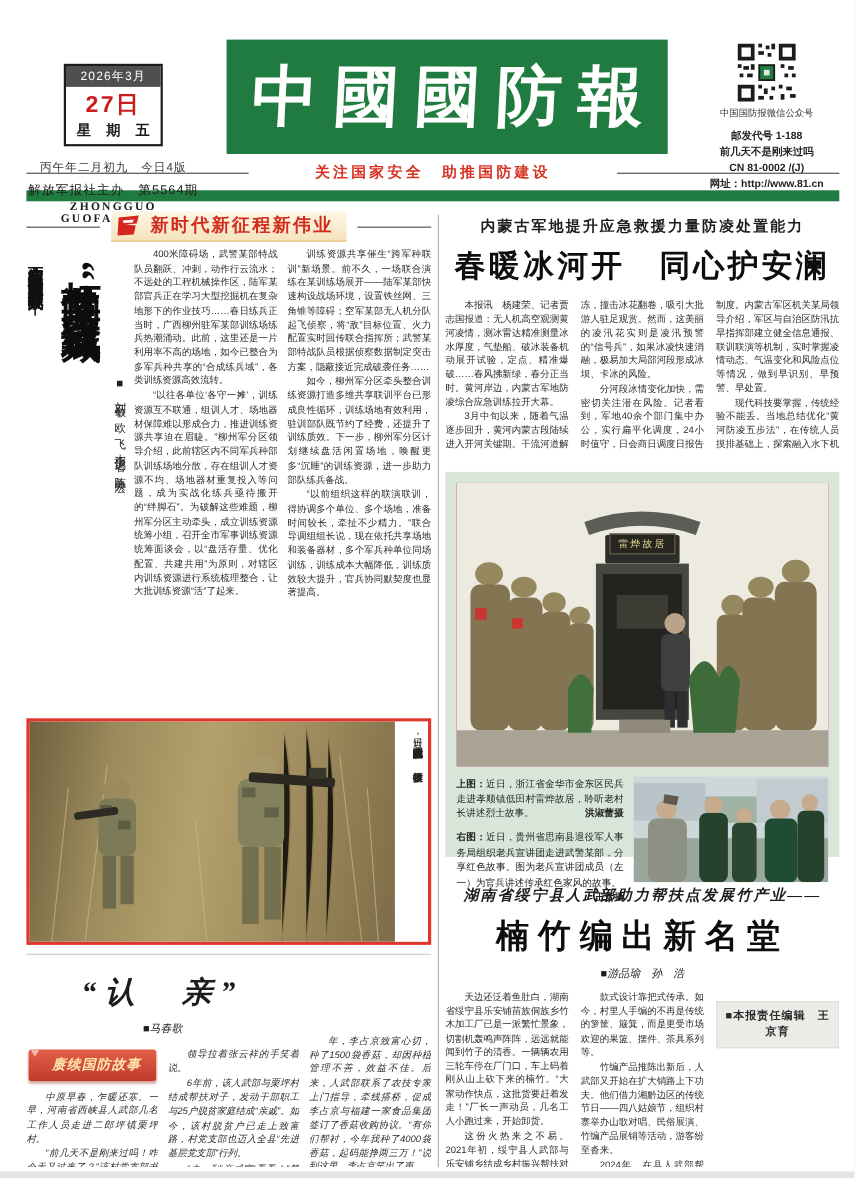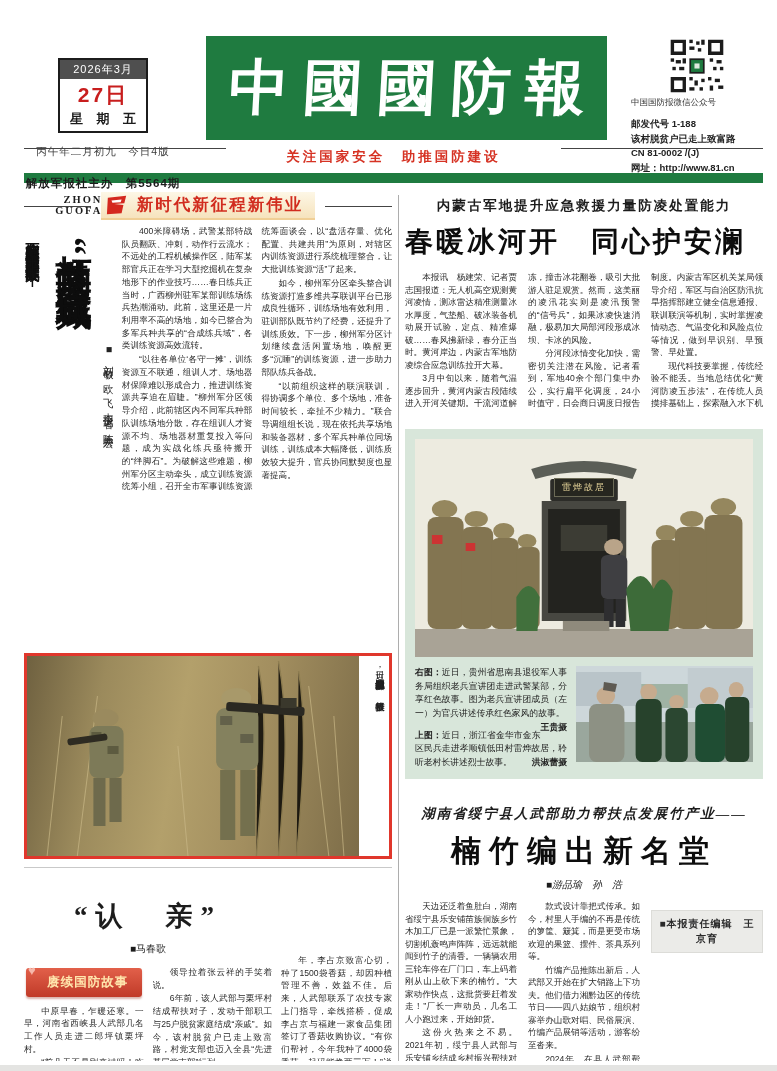--- a/index.html
+++ b/index.html
@@ -10,32 +10,32 @@
     margin:0 auto;
   }
   
   .header { display:flex; padding:30px 14px 0 24px; height:146px;gap:12px; }
   .date-block { width:158px; text-align:center; padding-top:28px; }
   .date-box { width:90px; margin:0 auto; border:2px solid #1c1c1c; background:#fff; }
   .date-month { background:#4f4f4f; color:#fff; font-size:11px; padding:2px 0; letter-spacing:1px; }
   .date-day { color:#c81e1e; font-size:21px; font-weight:bold; padding-top:2px; letter-spacing:2px;}
   .date-week { font-size:13px; font-weight:bold; letter-spacing:5px; padding:1px 0 3px 5px; }
   .meta1 { margin-top:12px; font-size:10.5px; color:#3a3a3a; letter-spacing:1px;}
-  .meta2 { font-size:11.5px; font-weight:bold; margin-top:17px; letter-spacing:1px;}
+  .meta2 { font-size:11.5px; font-weight:normal; margin-top:6px; letter-spacing:1px;}
   .meta3 { font-size:10.5px; font-weight:bold; margin-top:3px; letter-spacing:2px; font-family:"Liberation Serif",serif;}
   .masthead { flex:1; background:#1f7b40; height:104px; margin:6px 12px 0 12px;
     display:flex; align-items:center; justify-content:center; }
   .masthead-title { color:#fff; font-family:"DejaVu Serif", serif; font-weight:bold;
     font-size:60px; letter-spacing:14px; padding-left:14px; transform:skewX(-3deg); }
-  .qr-block { width:132px; text-align:left; padding-top:8px; }
+  .qr-block { width:132px; text-align:center; padding-top:8px; }
   .qr-svg { width:56px; height:56px; display:block; margin:0 auto; }
   .qr-caption { font-size:8.5px; color:#333; margin-top:3px; }
   .postal { margin-top:8px; font-size:9.5px; font-weight:bold; line-height:1.55; color:#222; }
   
-  .slogan-row { display:flex; align-items:flex-start; margin:2px 14px 0 24px; }
+  .slogan-row { display:flex; align-items:center; margin:2px 14px 0 24px; }
   .hrule { flex:1; height:1px; background:#444; }
   .slogan { color:#d63324; font-weight:bold; font-size:13.5px; letter-spacing:3px; margin:0 60px; }
   .green-bar { height:10px; background:#1f7b40; margin:7px 14px 0 24px; }
   
   .content { display:flex; margin:8px 14px 0 24px; height:870px; }
   .col-left { width:368px; display:flex; flex-direction:column; }
   .vdivider { width:1px; background:#adadad; margin:4px 6px 0 6px; }
   .col-right { flex:1; display:flex; flex-direction:column; }
   
   .badge-row { display:flex; align-items:center; height:30px; flex:0 0 auto;}
@@ -55,43 +55,43 @@
   .para { margin:0 0 1px 0; text-indent:2em; }
   
   .photo1 { height:206px; border:3px solid #e0372c; margin-top:6px; display:flex; flex:0 0 auto; background:#fff;}
   .photo1-img { flex:1; position:relative;
     background:linear-gradient(100deg,#6f6140 0%,#9b8a5c 22%,#b3a06b 45%,#a28e5f 68%,#7c6c48 100%); }
   .photo1-img svg { position:absolute; inset:0; width:100%; height:100%; }
   .photo1-cap { width:30px; background:#fff; writing-mode:vertical-rl; font-size:9px;
     padding:8px 3px; line-height:1.35; color:#222; }
   .photo1-cap .credit { font-weight:bold; margin-top:10px; }
   
-  .story { display:flex; margin-top:8px; border-top:1px solid #c9c9c9; padding-top:22px; flex:1; overflow:hidden;}
+  .story { display:flex; margin-top:8px; border-top:1px solid #c9c9c9; padding-top:8px; flex:1; overflow:hidden;font-style:italic;}
   .story-left { width:248px; }
   .story-head { font-family:"Liberation Serif",serif; font-weight:bold; font-size:27px;
     text-align:center; letter-spacing:8px; margin-top:8px; }
   .story-byline { text-align:center; font-size:10px; margin:8px 0 10px 0; }
   .story-cols { display:flex; gap:9px; font-size:8.6px; line-height:1.48; text-align:justify; color:#2a2a2a;}
   .story-cols > div { flex:1; overflow:hidden; }
   .story-col3 { flex:1; margin-left:9px; padding-top:64px; font-size:8.6px; line-height:1.48;
     text-align:justify; overflow:hidden; color:#2a2a2a;}
   .ribbon { position:relative; background:linear-gradient(#e2604a,#c03a28); color:#ffe6ad;
     font-weight:bold; font-size:12.5px; letter-spacing:1px; text-align:center;
     padding:5px 6px 5px 14px; border-radius:3px; margin:2px 2px 8px 2px;
     box-shadow:0 2px 2px rgba(150,40,20,.35); }
   .ribbon .heart { position:absolute; left:2px; top:-7px; color:#f6b8ab; font-size:13px; }
   
   .art1-kicker { text-align:center; font-weight:bold; font-size:13.5px; letter-spacing:2px; margin-top:6px;}
-  .art1-head { font-family:"Liberation Serif",serif; font-weight:900;
+  .art1-head { text-align:center; font-family:"Liberation Serif",serif; font-weight:900;
     font-size:28px; letter-spacing:3px; margin:8px 0 10px 0; color:#0d0d0d;}
   .art1-body { column-count:3; column-gap:11px; font-size:8.6px; line-height:1.46;
     text-align:justify; height:150px; overflow:hidden; color:#2a2a2a; }
   
   .panel { background:#d8e6da; padding:10px; margin-top:8px; height:350px; flex:0 0 auto;}
-  .photo2 { position:relative; height:218px; background:#ec4899; overflow:hidden;}
+  .photo2 { position:relative; height:258px; background:#ec4899; overflow:hidden;}
   .photo2 svg { position:absolute; inset:0; width:100%; height:100%; }
   .panel-bottom { display:flex; margin-top:9px; gap:9px; }
   .panel-caps { width:152px; font-size:8.8px; line-height:1.55; text-align:justify; color:#222;}
   .panel-caps p { margin-bottom:8px; }
   .panel-caps .credit { font-weight:bold; float:right; }
   .photo3 { flex:1; position:relative; height:96px; background:#cfd9dd; overflow:hidden;}
   .photo3 svg { position:absolute; inset:0; width:100%; height:100%; }
   
   .art2 { margin-top:26px; flex:1; display:flex; flex-direction:column; overflow:hidden;}
   .art2-kicker { text-align:center; font-family:"Liberation Serif",serif; font-style:italic;
@@ -158,21 +158,21 @@
             <rect x="24" y="28" width="2" height="3"></rect>
             <rect x="29" y="28" width="3" height="2"></rect>
           <rect x="12" y="12" width="9" height="9"></rect>
         </g>
         <rect x="13" y="13" width="7" height="7" fill="#1f7b40"></rect>
         <rect x="15" y="15" width="3" height="3" fill="#dfeadf"></rect>
       </svg>
       <div class="qr-caption">中国国防报微信公众号</div>
       <div class="postal">
         <div>邮发代号 1-188</div>
-        <div>该村脱贫户已走上致富路</div>
+        <div>前几天不是刚来过吗</div>
         <div>CN 81-0002 /(J)</div>
         <div>网址：http://www.81.cn</div>
       </div>
     </div>
   </div>
 
   <div class="slogan-row">
     <div class="hrule"></div>
     <div class="slogan">关注国家安全　助推国防建设</div>
     <div class="hrule"></div>
@@ -195,20 +195,21 @@
         <div class="hrule"></div>
       </div>
 
       <div class="feature">
         <div class="v-subtitle">广西柳州军分区牵头整合训练资源服务多军兵种部队练兵备战——</div>
         <div class="v-headline">打造共享的“合成练兵域”</div>
         <div class="v-byline">■刘石敏　欧　飞　本报记者　陈典宏</div>
         <div class="feature-body">
             <p class="para">400米障碍场，武警某部特战队员翻跃、冲刺，动作行云流水；不远处的工程机械操作区，陆军某部官兵正在学习大型挖掘机在复杂地形下的作业技巧……春日练兵正当时，广西柳州驻军某部训练场练兵热潮涌动。此前，这里还是一片利用率不高的场地，如今已整合为多军兵种共享的“合成练兵域”，各类训练资源高效流转。</p>
             <p class="para">“以往各单位‘各守一摊’，训练资源互不联通，组训人才、场地器材保障难以形成合力，推进训练资源共享迫在眉睫。”柳州军分区领导介绍，此前辖区内不同军兵种部队训练场地分散，存在组训人才资源不均、场地器材重复投入等问题，成为实战化练兵亟待搬开的“绊脚石”。为破解这些难题，柳州军分区主动牵头，成立训练资源统筹小组，召开全市军事训练资源统筹面谈会，以“盘活存量、优化配置、共建共用”为原则，对辖区内训练资源进行系统梳理整合，让大批训练资源“活”了起来。</p>
+            <p class="para">训练资源共享催生“跨军种联训”新场景。前不久，一场联合演练在某训练场展开——陆军某部快速构设战场环境，设置铁丝网、三角锥等障碍；空军某部无人机分队起飞侦察，将“敌”目标位置、火力配置实时回传联合指挥所；武警某部特战队员根据侦察数据制定突击方案，隐蔽接近完成破袭任务……</p>
             <p class="para">如今，柳州军分区牵头整合训练资源打造多维共享联训平台已形成良性循环，训练场地有效利用，驻训部队既节约了经费，还提升了训练质效。下一步，柳州军分区计划继续盘活闲置场地，唤醒更多“沉睡”的训练资源，进一步助力部队练兵备战。</p>
             <p class="para">“以前组织这样的联演联训，得协调多个单位、多个场地，准备时间较长，牵扯不少精力。”联合导调组组长说，现在依托共享场地和装备器材，多个军兵种单位同场训练，训练成本大幅降低，训练质效较大提升，官兵协同默契度也显著提高。</p>
           </div>
       </div>
 
       <div class="photo1">
         <div class="photo1-img">
           <svg viewBox="0 0 330 200" preserveAspectRatio="none">
             <g stroke="#c9b887" stroke-width="1" opacity="0.7">
               <path d="M20 200 L35 60"></path>
@@ -337,22 +338,22 @@
             </g>
 
             <path d="M200 150 q14 -26 26 0 q8 -20 18 2 l-4 40 l-36 0 Z" fill="#3d6b39"></path>
             <path d="M96 158 q12 -22 22 0 l-2 34 l-20 0 Z" fill="#41703c"></path>
             <rect x="140" y="182" width="44" height="10" fill="#8f8a7c"></rect>
           </svg>
           <div style="position:absolute;left:50%;top:18%;transform:translateX(-50%);background:#26261f;color:#e6d49a;font-size:9px;letter-spacing:2px;padding:2px 7px;border:1px solid #6b6a56;">雷烨故居</div>
         </div>
         <div class="panel-bottom">
           <div class="panel-caps">
+            <p><b>上图：</b><span>近日，浙江省金华市金东区民兵走进孝顺镇低田村雷烨故居，聆听老村长讲述烈士故事。</span><span class="credit">洪淑蕾摄</span></p>
             <p><b>右图：</b><span>近日，贵州省思南县退役军人事务局组织老兵宣讲团走进武警某部，分享红色故事。图为老兵宣讲团成员（左一）为官兵讲述传承红色家风的故事。</span><span class="credit">王贵摄</span></p>
-            <p><b>上图：</b><span>近日，浙江省金华市金东区民兵走进孝顺镇低田村雷烨故居，聆听老村长讲述烈士故事。</span><span class="credit">洪淑蕾摄</span></p>
           </div>
           <div class="photo3">
             <svg viewBox="0 0 190 96" preserveAspectRatio="none">
               <rect width="190" height="96" fill="#cdd7da"></rect>
               <rect x="0" y="6" width="70" height="34" fill="#b9c4c9"></rect>
                 <rect x="120" y="2" width="70" height="40" fill="#c2ccd0"></rect>
               <rect x="70" y="18" width="50" height="24" fill="#9fb3a4"></rect>
               <rect y="56" width="190" height="40" fill="#9aa79d"></rect>
 
               <ellipse cx="32" cy="30" rx="10" ry="9" fill="#c6ab8e"></ellipse>

